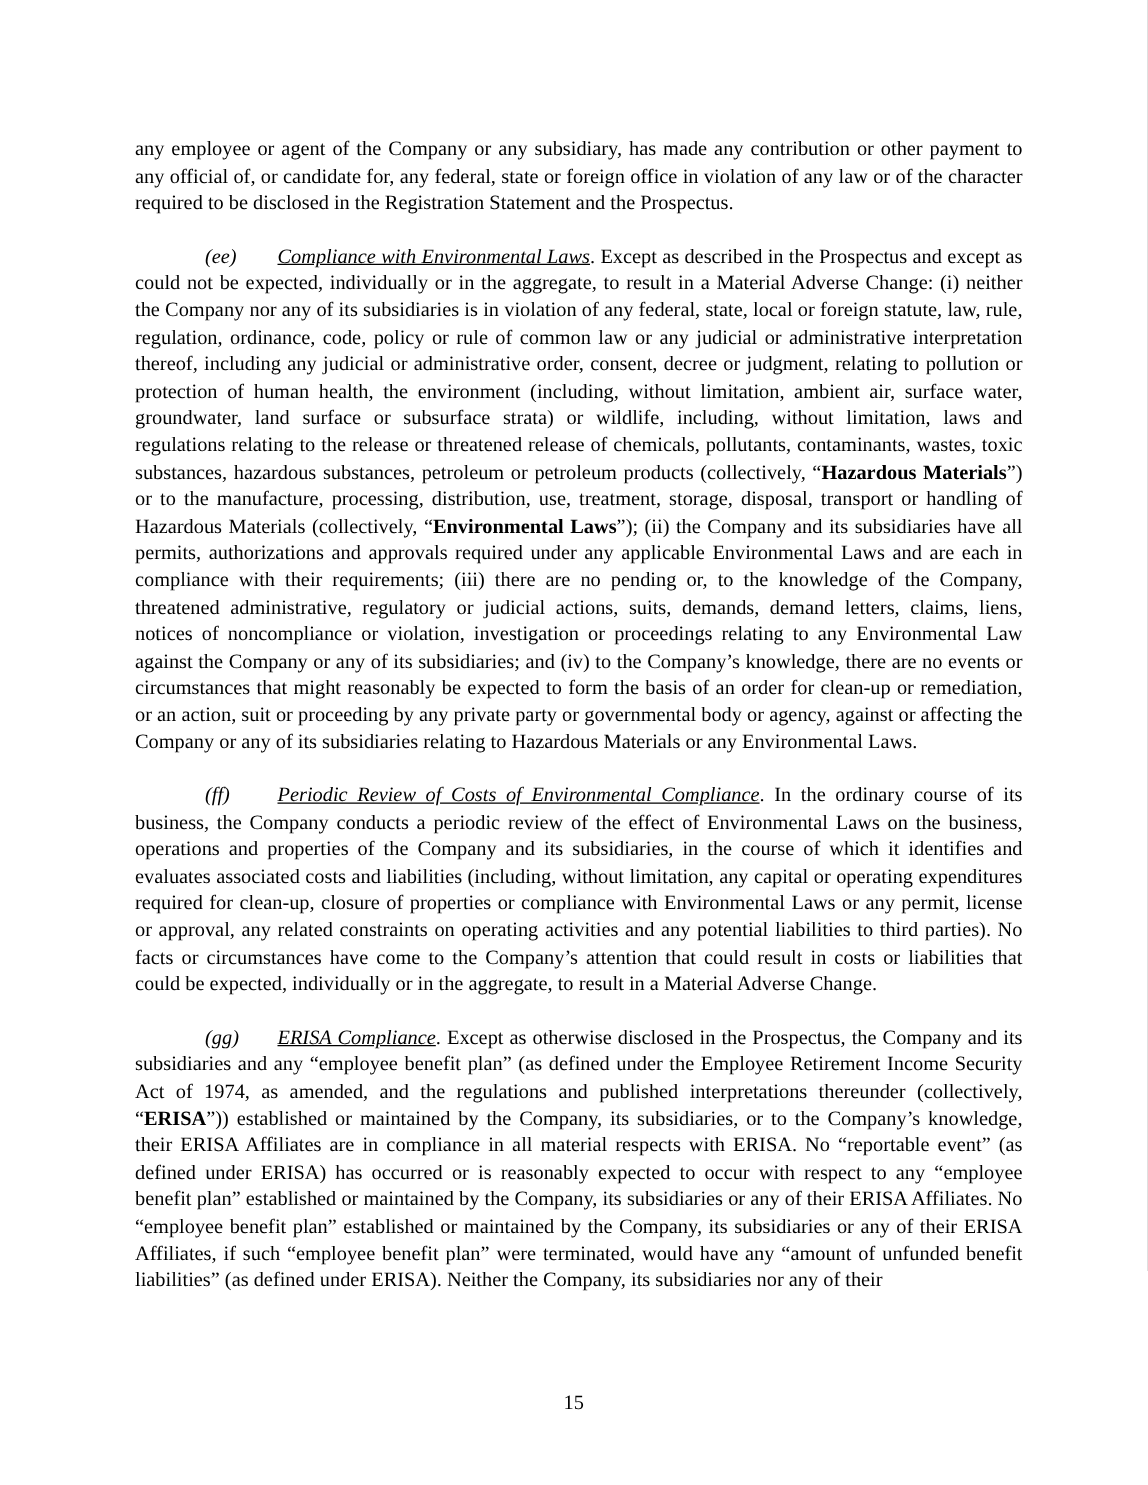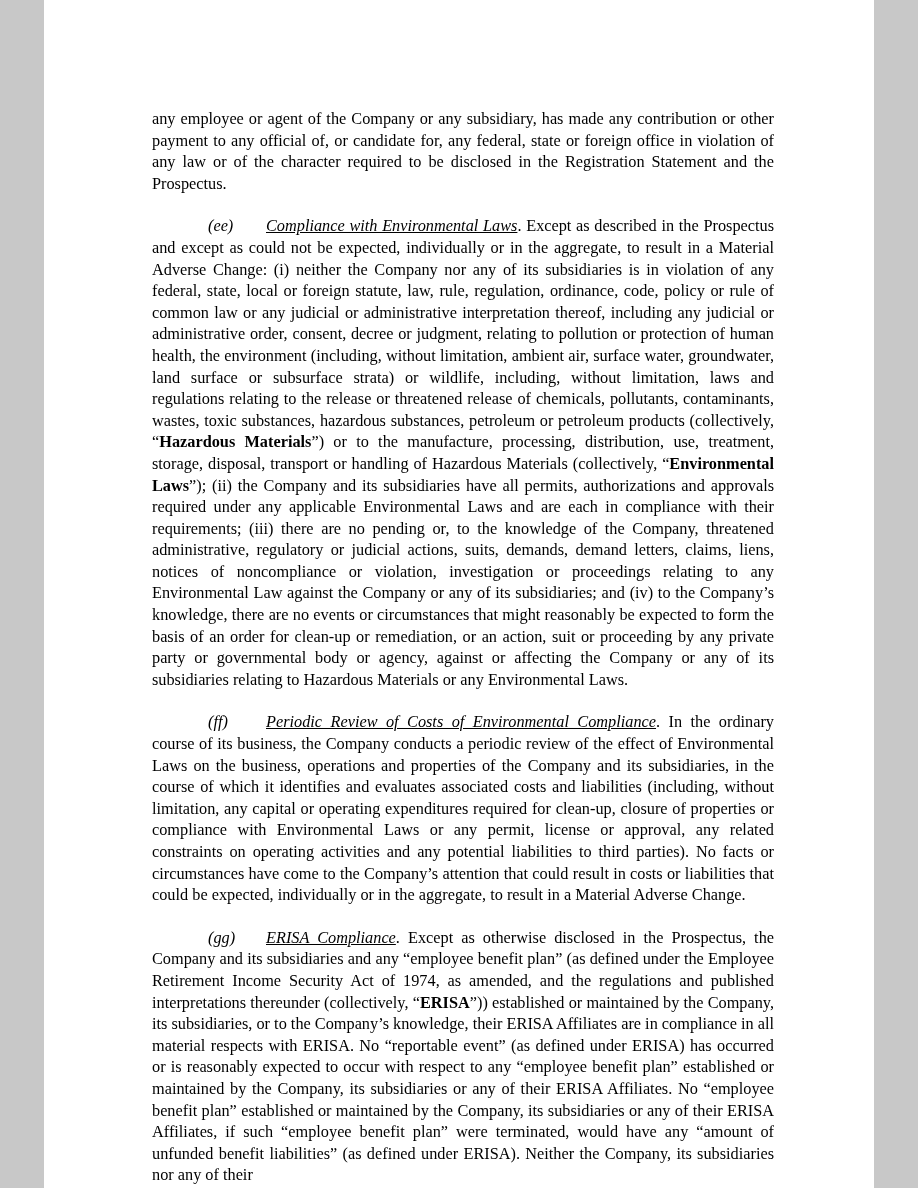--- a/index.html
+++ b/index.html
@@ -1,21 +1,21 @@
 <!DOCTYPE html>
 <html><head>
 <meta charset="utf-8">
 <style>
   html, body {
     margin: 0;
     padding: 0;
     background: #c8c8c8;
   }
   .page {
-    width: 830px;
+    width: 918px;
     height: 1188px;
     background: #ffffff;
     margin: 0 auto;
     position: relative;
     box-sizing: border-box;
     padding: 108px 100px 60px 108px;
     font-family: "Liberation Serif", serif;
     color: #000000;
   }
   .doc-body {
@@ -66,13 +66,14 @@
     <p class="para"><span>any employee or agent of the Company or any subsidiary, has made any contribution or other payment to any official of, or candidate for, any federal, state or foreign office in violation of any law or of the character required to be disclosed in the Registration Statement and the Prospectus.</span></p>
 
     <p class="para"><span class="indent"></span><span class="lbl">(ee)</span><span class="u">Compliance with Environmental Laws</span><span>.  Except as described in the Prospectus and except as could not be expected, individually or in the aggregate, to result in a Material Adverse Change: (i) neither the Company nor any of its subsidiaries is in violation of any federal, state, local or foreign statute, law, rule, regulation, ordinance, code, policy or rule of common law or any judicial or administrative interpretation thereof, including any judicial or administrative order, consent, decree or judgment, relating to pollution or protection of human health, the environment (including, without limitation, ambient air, surface water, groundwater, land surface or subsurface strata) or wildlife, including, without limitation, laws and regulations relating to the release or threatened release of chemicals, pollutants, contaminants, wastes, toxic substances, hazardous substances, petroleum or petroleum products (collectively, “</span><span class="b">Hazardous Materials</span><span>”) or to the manufacture, processing, distribution, use, treatment, storage, disposal, transport or handling of Hazardous Materials (collectively, “</span><span class="b">Environmental Laws</span><span>”); (ii) the Company and its subsidiaries have all permits, authorizations and approvals required under any applicable Environmental Laws and are each in compliance with their requirements; (iii) there are no pending or, to the knowledge of the Company, threatened administrative, regulatory or judicial actions, suits, demands, demand letters, claims, liens, notices of noncompliance or violation, investigation or proceedings relating to any Environmental Law against the Company or any of its subsidiaries; and (iv) to the Company’s knowledge, there are no events or circumstances that might reasonably be expected to form the basis of an order for clean-up or remediation, or an action, suit or proceeding by any private party or governmental body or agency, against or affecting the Company or any of its subsidiaries relating to Hazardous Materials or any Environmental Laws.</span></p>
 
     <p class="para"><span class="indent"></span><span class="lbl">(ff)</span><span class="u">Periodic Review of Costs of Environmental Compliance</span><span>.  In the ordinary course of its business, the Company conducts a periodic review of the effect of Environmental Laws on the business, operations and properties of the Company and its subsidiaries, in the course of which it identifies and evaluates associated costs and liabilities (including, without limitation, any capital or operating expenditures required for clean-up, closure of properties or compliance with Environmental Laws or any permit, license or approval, any related constraints on operating activities and any potential liabilities to third parties).  No facts or circumstances have come to the Company’s attention that could result in costs or liabilities that could be expected, individually or in the aggregate, to result in a Material Adverse Change.</span></p>
 
     <p class="para"><span class="indent"></span><span class="lbl">(gg)</span><span class="u">ERISA Compliance</span><span>.  Except as otherwise disclosed in the Prospectus, the Company and its subsidiaries and any “employee benefit plan” (as defined under the Employee Retirement Income Security Act of 1974, as amended, and the regulations and published interpretations thereunder (collectively, “</span><span class="b">ERISA</span><span>”)) established or maintained by the Company, its subsidiaries, or to the Company’s knowledge, their ERISA Affiliates are in compliance in all material respects with ERISA.  No “reportable event” (as defined under ERISA) has occurred or is reasonably expected to occur with respect to any “employee benefit plan” established or maintained by the Company, its subsidiaries or any of their ERISA Affiliates.  No “employee benefit plan” established or maintained by the Company, its subsidiaries or any of their ERISA Affiliates, if such “employee benefit plan” were terminated, would have any “amount of unfunded benefit liabilities” (as defined under ERISA).  Neither the Company, its subsidiaries nor any of their</span></p>
 
   </div>
 
+  <div class="page-number">15</div>
 </div>
 
 </body></html>

